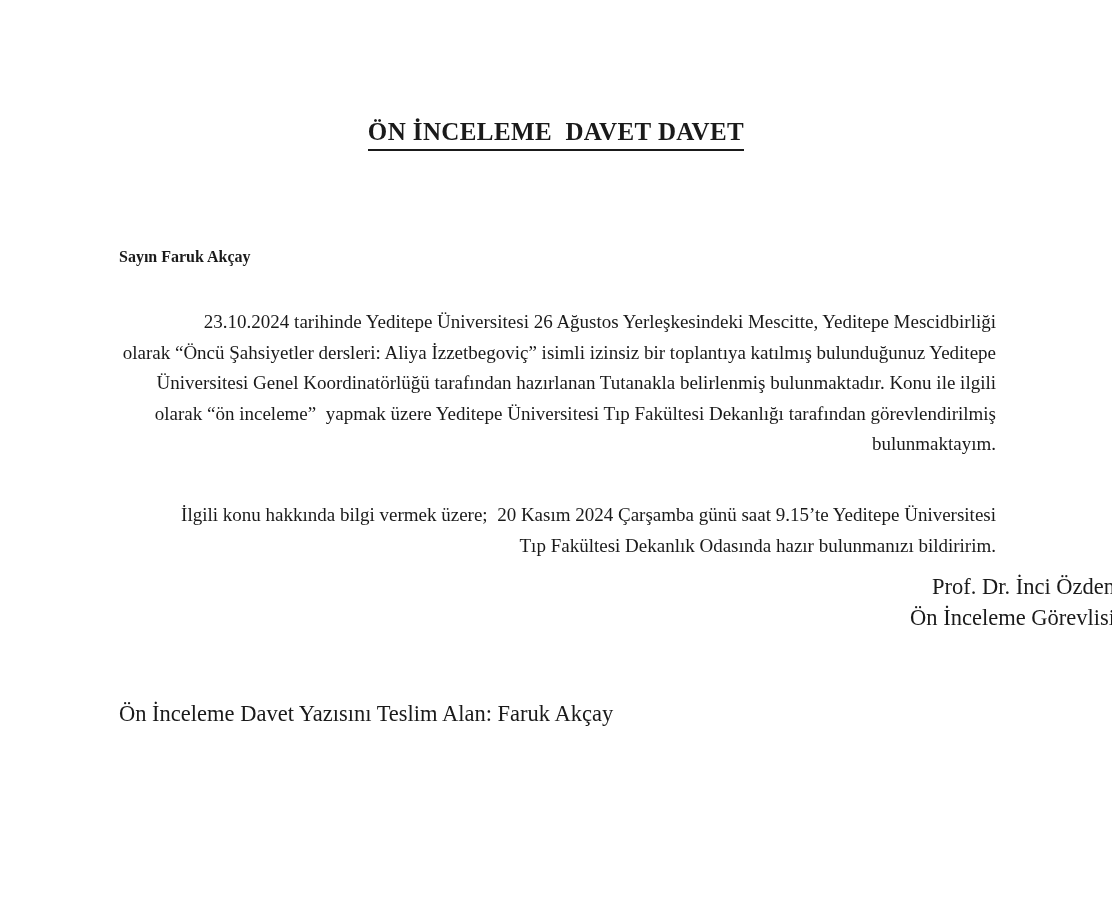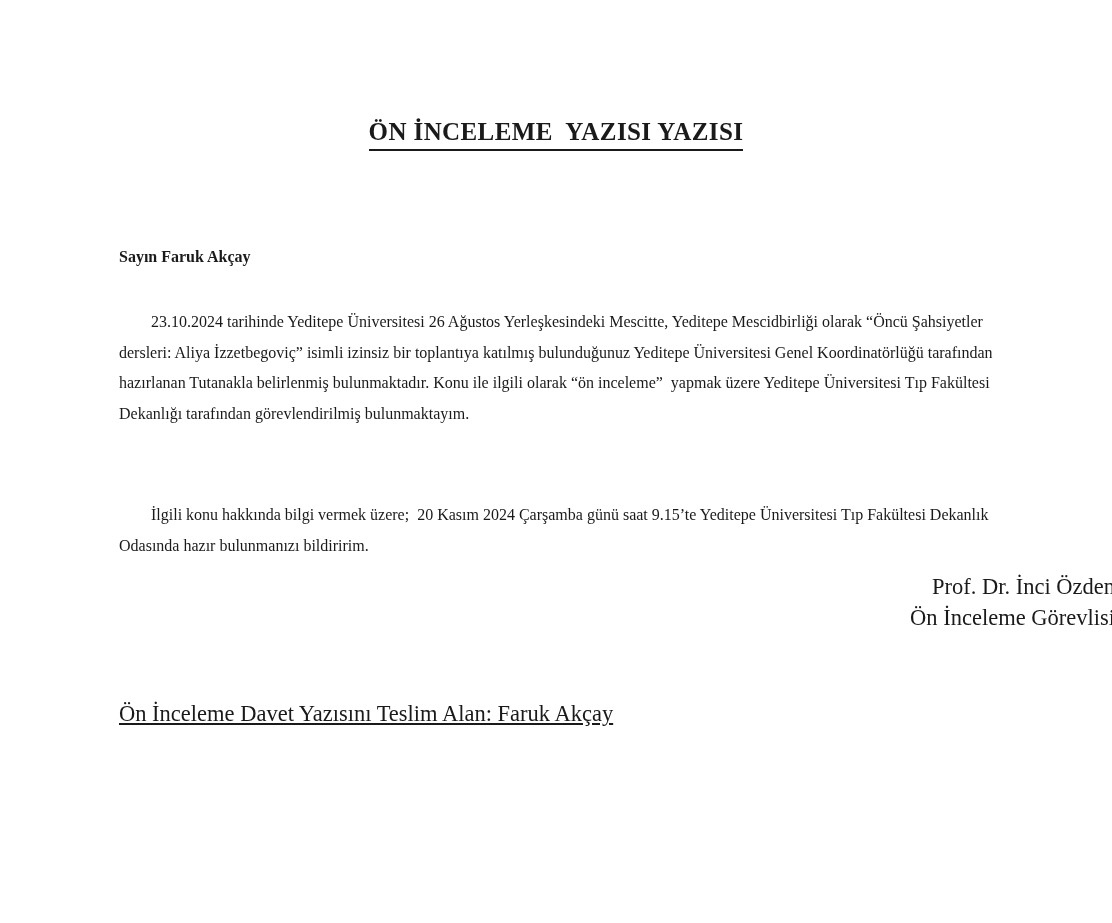--- a/index.html
+++ b/index.html
@@ -59,23 +59,23 @@
     font-size: 16px;
     font-weight: bold;
     line-height: 1.3;
     white-space: nowrap;
   }
 
   .para {
     position: absolute;
     left: 0;
     width: 877px;
-    font-size: 16px;
+    font-size: 19px;
     line-height: 30.6px;
-    text-align: left;
+    text-align: right;
     white-space: pre-wrap;
   }
   .para-1 { top: 307px; }
   .para-2 { top: 500px; }
 
   
   .signature {
     position: absolute;
     top: 572px;
     left: 0;
@@ -87,29 +87,29 @@
   .signature div { white-space: nowrap; }
 
   
   .receipt {
     position: absolute;
     top: 697px;
     left: 119px;
     font-size: 22.5px;
     line-height: 33px;
   }
-  .receipt div { white-space: nowrap; text-decoration: underline; }
+  .receipt div { white-space: nowrap; }
 </style>
 </head>
 <body>
 
 <div class="page">
 
   <div class="doc-title-wrap">
-    <div class="doc-title">ÖN İNCELEME  YAZISI YAZISI</div>
+    <div class="doc-title">ÖN İNCELEME  DAVET DAVET</div>
   </div>
 
   <div class="body-block">
 
     <div class="salutation">Sayın Faruk Akçay</div>
 
     <div class="para para-1">        23.10.2024 tarihinde Yeditepe Üniversitesi 26 Ağustos Yerleşkesindeki Mescitte, Yeditepe Mescidbirliği olarak “Öncü Şahsiyetler dersleri: Aliya İzzetbegoviç” isimli izinsiz bir toplantıya katılmış bulunduğunuz Yeditepe Üniversitesi Genel Koordinatörlüğü tarafından hazırlanan Tutanakla belirlenmiş bulunmaktadır. Konu ile ilgili olarak “ön inceleme”  yapmak üzere Yeditepe Üniversitesi Tıp Fakültesi Dekanlığı tarafından görevlendirilmiş bulunmaktayım.</div>
 
     <div class="para para-2">        İlgili konu hakkında bilgi vermek üzere;  20 Kasım 2024 Çarşamba günü saat 9.15’te Yeditepe Üniversitesi Tıp Fakültesi Dekanlık Odasında hazır bulunmanızı bildiririm.</div>
 

